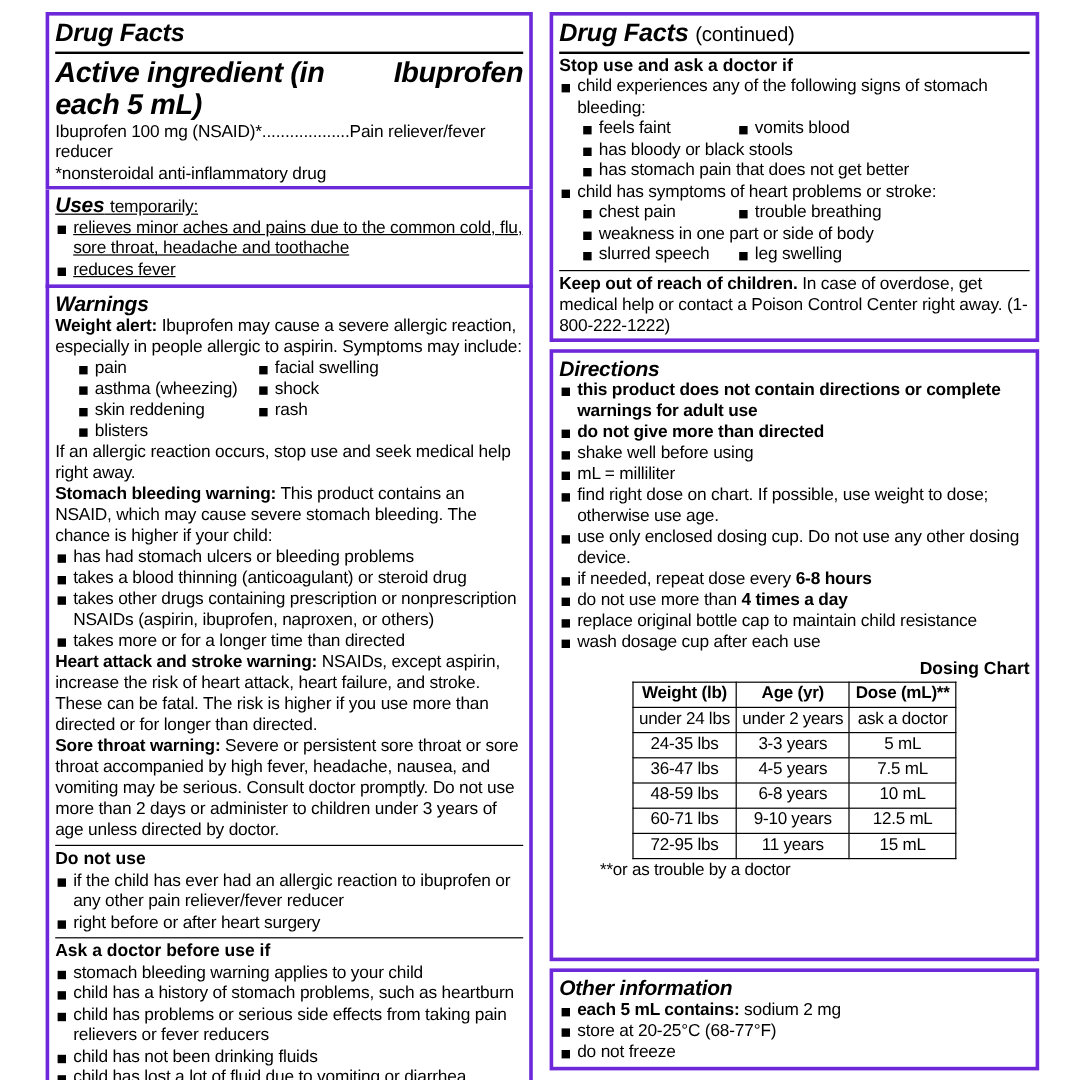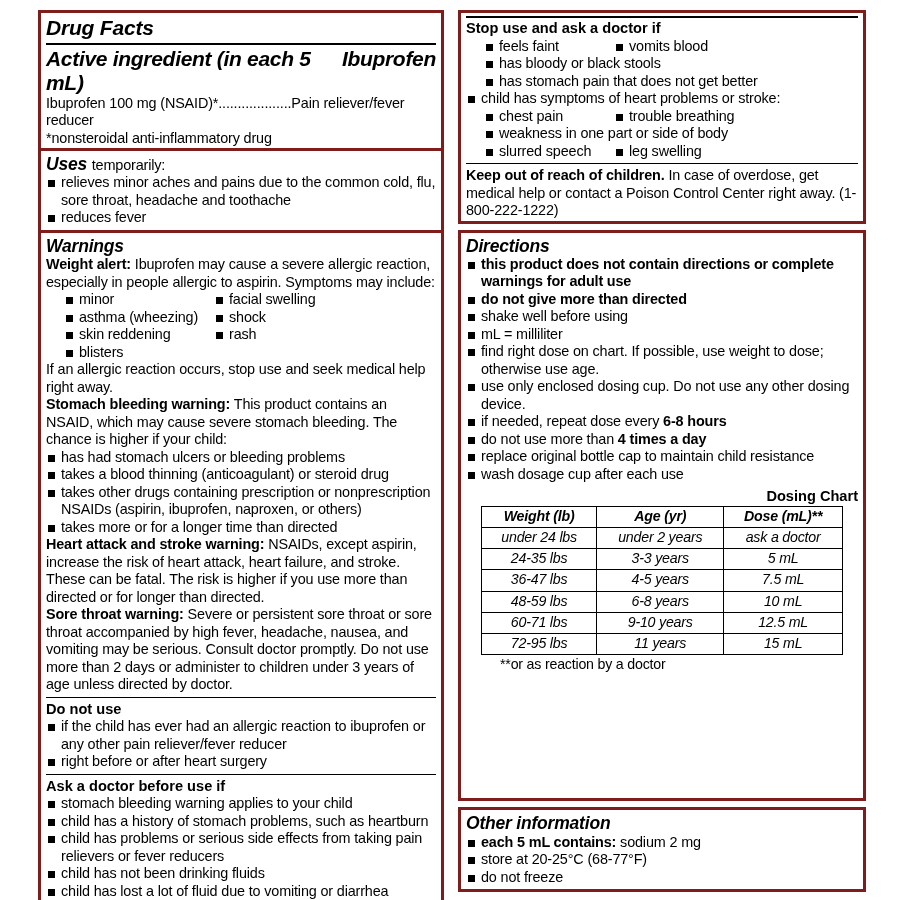--- a/index.html
+++ b/index.html
@@ -18,21 +18,21 @@
     display: flex;
     gap: 14px;
     align-items: stretch;
   }
   .col { display: flex; flex-direction: column; }
   .col-left  { width: 406px; }
   .col-right { width: 408px; }
 
   
   .box {
-    border: 3px solid #7f1d1d;
+    border: 3px solid #6d28d9;
     padding: 2px 5px 3px 5px;
     background: #fff;
   }
   .box + .box { border-top-width: 3px; margin-top: -0px; }
   .box.grow { flex: 1 1 auto; }
   .box.tight { padding-bottom: 1px; }
 
   
   .h-title {
     font-size: 21px; font-weight: bold; font-style: italic;
@@ -52,21 +52,21 @@
   }
   .h-sec .norm { font-style: normal; font-weight: normal; font-size: 14.5px; }
 
   .h-sub {
     font-size: 14.6px; font-weight: bold; line-height: 1.2;
     margin: 1px 0 0 0;
   }
 
   .ai-row {
     display: flex; align-items: baseline; justify-content: space-between;
-    font-size: 21px; font-weight: bold; font-style: italic;
+    font-size: 24px; font-weight: bold; font-style: italic;
     letter-spacing: -0.3px; line-height: 1.15;
   }
   .ai-row .purposes { white-space: nowrap; padding-left: 10px; }
 
   p, .ln {
     font-size: 14.4px; line-height: 1.215; margin: 0;
     letter-spacing: -0.15px;
   }
   .b { font-weight: bold; }
 
@@ -96,22 +96,21 @@
   .pairR .c1 { width: 148px; flex: 0 0 148px; }
 
   
   .chart-title {
     text-align: right; font-weight: bold; font-size: 14.6px;
     margin: 5px 0 2px 0;
   }
   table.dosing {
     border-collapse: collapse;
     margin: 0 auto;
-    width: 362px;
-    font-style: italic;
+    width: 270px;
   }
   table.dosing th, table.dosing td {
     border: 1.4px solid #000;
     text-align: center;
     font-size: 14.2px;
     padding: 2px 3px 2.5px 3px;
     line-height: 1.1;
     letter-spacing: -0.2px;
   }
   table.dosing th { font-weight: bold; }
@@ -131,39 +130,39 @@
       <div class="h-title">Drug Facts</div>
       <div class="rule-thick"></div>
       <div class="ai-row">
         <span>Active ingredient (in each 5 mL)</span>
         <span class="purposes">Ibuprofen</span>
       </div>
       <p>Ibuprofen 100 mg (NSAID)*...................Pain reliever/fever reducer</p>
       <p>*nonsteroidal anti-inflammatory drug</p>
     </div>
 
-    <div class="box" style="border-top:none;">
+    <div class="box" style="border-top:none;text-decoration:underline;">
       <div class="h-sec">
         <span>Uses</span>
         <span class="norm">temporarily:</span>
       </div>
       <ul>
         <li class="bul">relieves minor aches and pains due to the common cold, flu, sore throat, headache and toothache</li>
         <li class="bul">reduces fever</li>
       </ul>
     </div>
 
     <div class="box grow" style="border-top:none;">
       <div class="h-sec">Warnings</div>
 
       <p><span class="b">Weight alert:</span> <span>Ibuprofen may cause a severe allergic reaction, especially in people allergic to aspirin. Symptoms may include:</span></p>
 
       <div class="pair">
         <ul class="bcol c1">
-          <li class="bul ind">minor</li>
+          <li class="bul ind">pain</li>
           <li class="bul ind">asthma (wheezing)</li>
           <li class="bul ind">skin reddening</li>
           <li class="bul ind">blisters</li>
         </ul>
         <ul class="bcol">
           <li class="bul">facial swelling</li>
           <li class="bul">shock</li>
           <li class="bul">rash</li>
         </ul>
       </div>
@@ -203,23 +202,30 @@
 
       <div class="arrow-row">
         
       </div>
     </div>
   </div>
 
   <div class="col col-right">
 
     <div class="box tight">
+      <div class="h-title">
+        <span>Drug Facts</span>
+        <span class="cont">(continued)</span>
+      </div>
       <div class="rule-thick"></div>
 
       <div class="h-sub">Stop use and ask a doctor if</div>
+      <ul>
+        <li class="bul">child experiences any of the following signs of stomach bleeding:</li>
+      </ul>
       <div class="pair pairR">
         <ul class="bcol c1">
           <li class="bul ind">feels faint</li>
         </ul>
         <ul class="bcol">
           <li class="bul">vomits blood</li>
         </ul>
       </div>
       <ul>
         <li class="bul ind">has bloody or black stools</li>
@@ -302,21 +308,21 @@
             <td>9-10 years</td>
             <td>12.5 mL</td>
           </tr>
           <tr>
             <td>72-95 lbs</td>
             <td>11 years</td>
             <td>15 mL</td>
           </tr>
         </tbody>
       </table>
-      <div class="chart-foot">**or as reaction by a doctor</div>
+      <div class="chart-foot">**or as trouble by a doctor</div>
     </div>
 
     <div class="box" style="margin-top:6px;">
       <div class="h-sec">Other information</div>
       <ul>
         <li class="bul"><span class="b">each 5 mL contains:</span><span> sodium 2 mg</span></li>
         <li class="bul">store at 20-25°C (68-77°F)</li>
         <li class="bul">do not freeze</li>
       </ul>
     </div>

